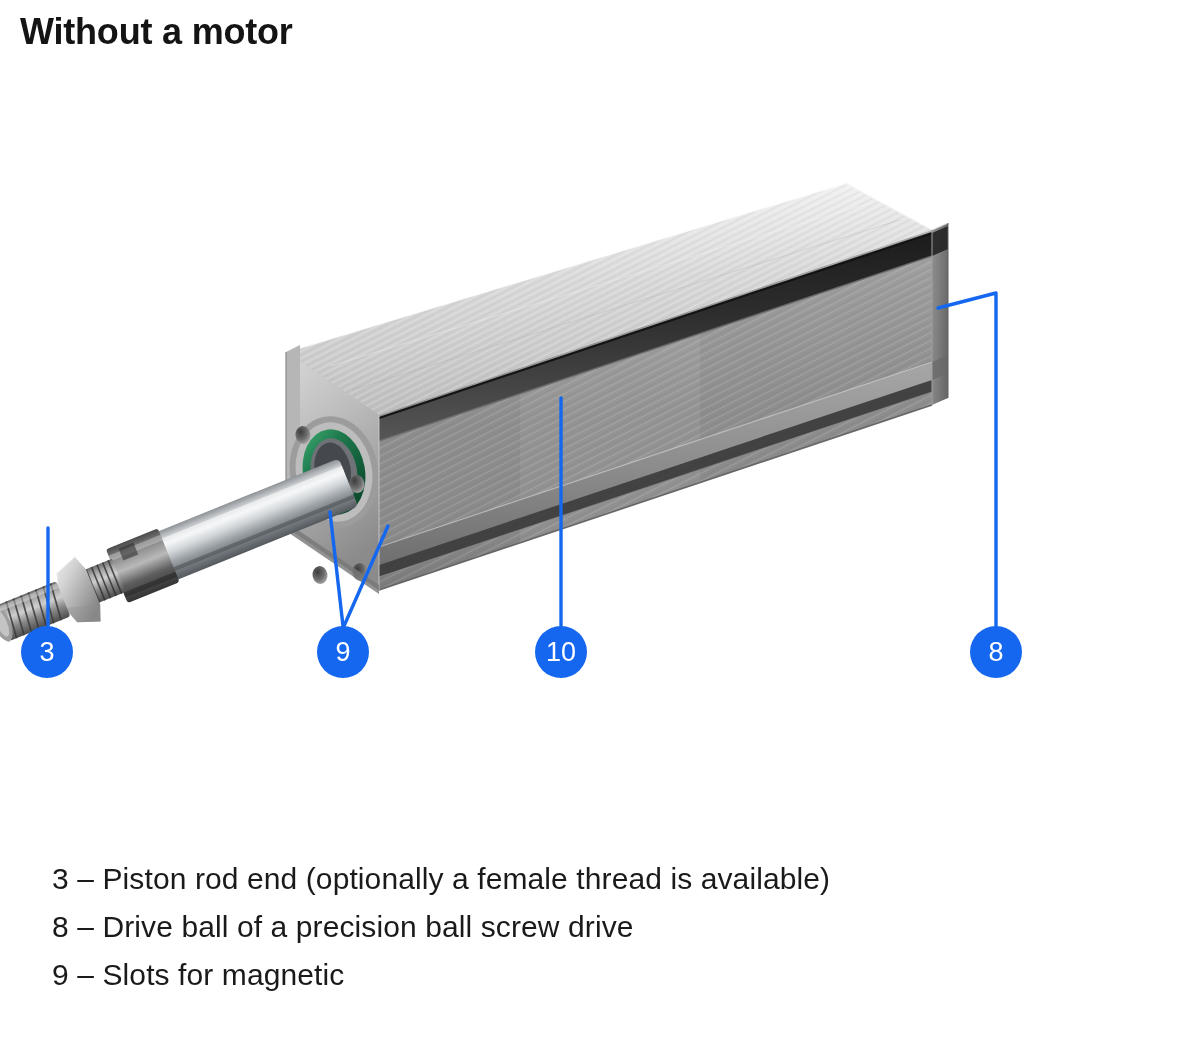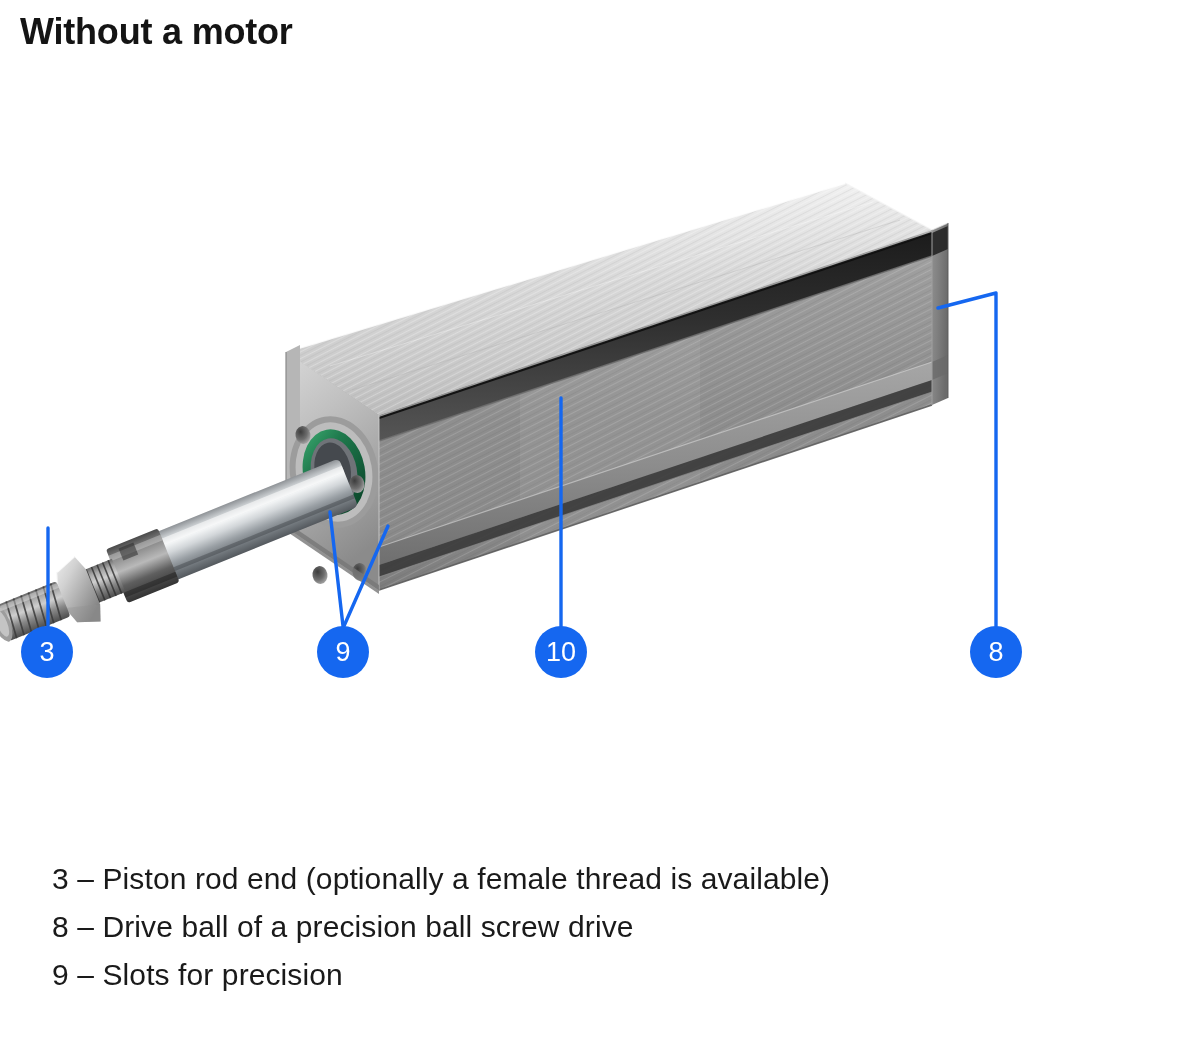--- a/index.html
+++ b/index.html
@@ -338,15 +338,15 @@
     <span>Piston rod end (optionally a female thread is available)</span>
   </div>
   <div class="caption-line">
     <span class="cap-num">8</span>
     <span>–</span>
     <span>Drive ball of a precision ball screw drive</span>
   </div>
   <div class="caption-line">
     <span class="cap-num">9</span>
     <span>–</span>
-    <span>Slots for precision</span>
+    <span>Slots for magnetic</span>
   </div>
 </div>
 
 </body></html>

